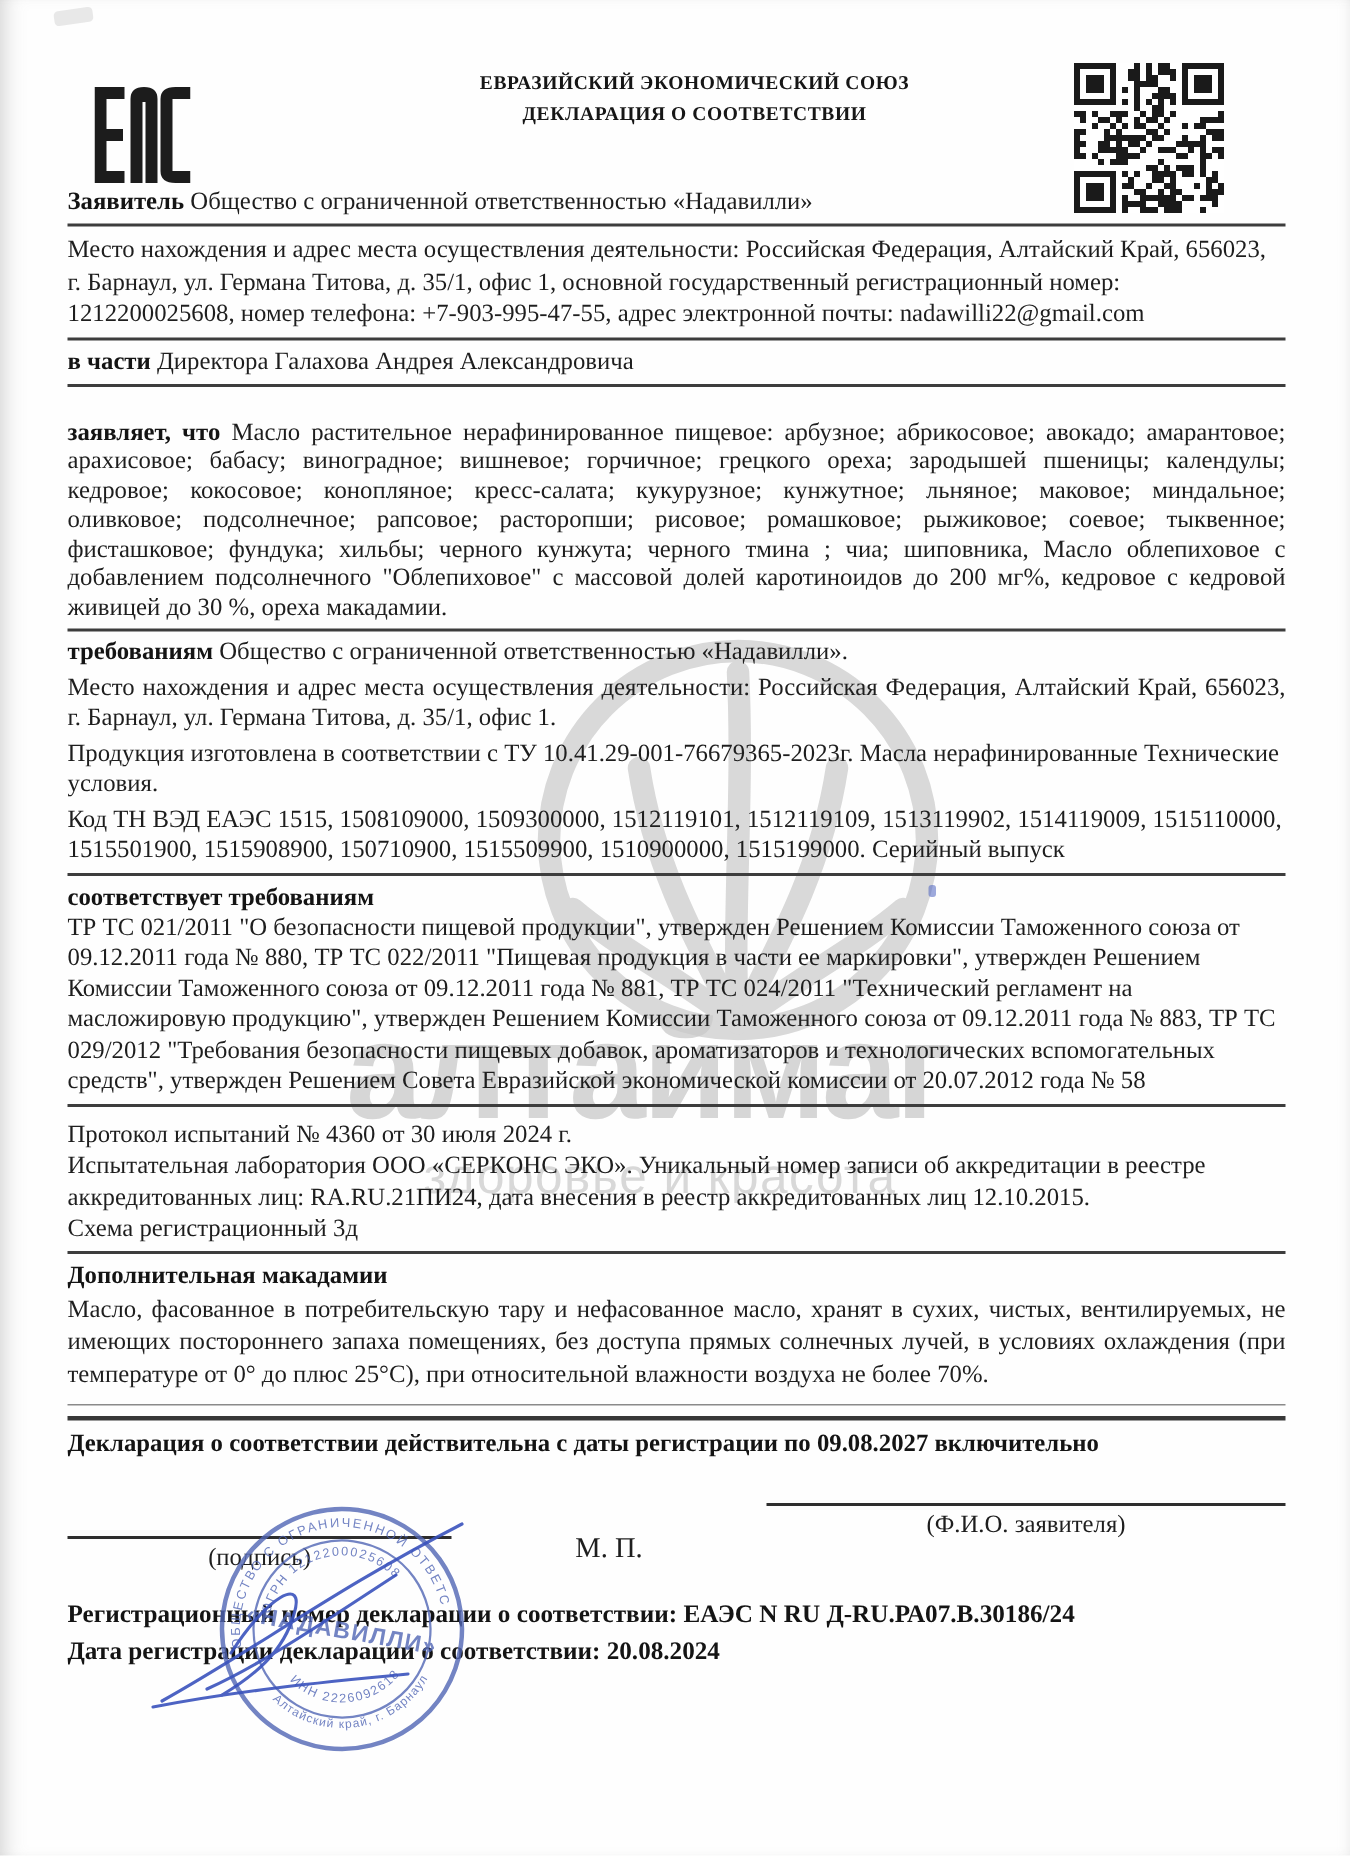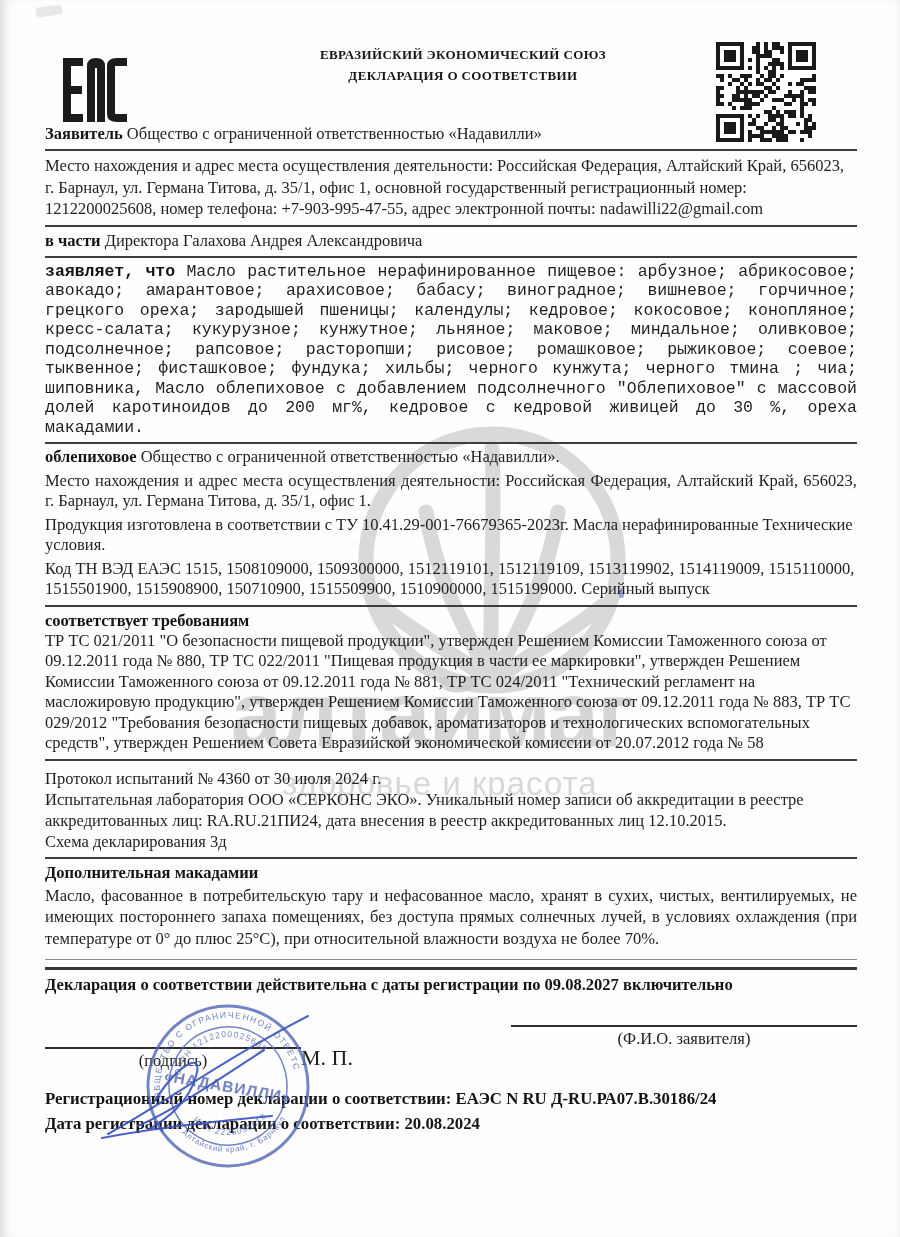--- a/index.html
+++ b/index.html
@@ -21,32 +21,32 @@
   .doc-header{margin:44px 0 0 208px;width:420px;text-align:center;
     font-weight:bold;font-size:13px;line-height:21px;letter-spacing:.4px;color:#161616;}
   .eac{position:absolute;left:63px;top:57px;width:64px;height:66px;}
   .qr{position:absolute;left:716px;top:42px;width:100px;height:100px;display:grid;
     grid-template-columns:repeat(25,1fr);grid-template-rows:repeat(25,1fr);background:#fff;}
   .qr span{display:block;}
   .qr span.b{background:#1a1a1a;}
   .applicant{margin-top:37px;}
   .addr{margin-top:4px;line-height:21.5px;}
   .inface{margin-top:3px;}
-  .declares{margin-top:4px;line-height:19.5px;font-family:Liberation Mono, monospace;}
+  .declares{margin-top:20px;line-height:19.5px;}
   .manuf{margin-top:3px;line-height:20.5px;}
   .compl-label{margin-top:3px;}
   .compl{line-height:20.5px;}
   .basis-label{margin-top:3px;}
   .basis-protocol{margin-top:7px;}
   .addinfo{margin-top:2px;line-height:21.5px;}
   .validity{margin-top:4px;font-weight:bold;color:#141414;font-size:16.5px;line-height:21px;}
   
   .sig-row{display:flex;margin-top:30px;align-items:flex-start;}
   .sig-left{width:256px;}
-  .sig-mp{width:210px;font-size:22px;padding-top:20px;}
+  .sig-mp{width:210px;text-align:center;font-size:19px;padding-top:20px;}
   .sig-right{width:346px;}
   .sig-name{height:22px;text-align:center;font-size:16.5px;}
   .sig-spacer{height:22px;}
   .sig-line{border-top:2px solid #2e2e2e;}
   .sig-caption{text-align:center;font-size:16.5px;padding-top:2px;}
   .reg{margin-top:15px;font-weight:bold;color:#141414;font-size:16.8px;line-height:25px;}
   
   .watermark{position:absolute;z-index:1;left:0;top:0;width:900px;height:1237px;pointer-events:none;}
   .wm-flower{position:absolute;left:352px;top:420px;}
   .wm-brand{position:absolute;left:192px;top:668px;width:480px;text-align:center;
@@ -736,33 +736,33 @@
 
     <p class="row addr">Место нахождения и адрес места осуществления деятельности: Российская Федерация, Алтайский Край, 656023, г. Барнаул, ул. Германа Титова, д. 35/1, офис 1, основной государственный регистрационный номер: 1212200025608, номер телефона: +7-903-995-47-55, адрес электронной почты: nadawilli22@gmail.com</p>
     <div class="hr"></div>
 
     <p class="row inface"><span class="lbl">в части</span> <span>Директора Галахова Андрея Александровича</span></p>
     <div class="hr"></div>
 
     <p class="row declares just"><span class="lbl">заявляет, что</span> <span>Масло растительное нерафинированное пищевое: арбузное; абрикосовое; авокадо; амарантовое; арахисовое; бабасу; виноградное; вишневое; горчичное; грецкого ореха; зародышей пшеницы; календулы; кедровое; кокосовое; конопляное; кресс-салата; кукурузное; кунжутное; льняное; маковое; миндальное; оливковое; подсолнечное; рапсовое; расторопши; рисовое; ромашковое; рыжиковое; соевое; тыквенное; фисташковое; фундука; хильбы; черного кунжута; черного тмина ; чиа; шиповника, Масло облепиховое с добавлением подсолнечного "Облепиховое" с массовой долей каротиноидов до 200 мг%,  кедровое с кедровой живицей до 30 %,  ореха макадамии.</span></p>
     <div class="hr"></div>
 
-    <p class="row manuf"><span class="lbl">облепиховое</span> <span>Общество с ограниченной ответственностью «Надавилли».</span></p>
+    <p class="row manuf"><span class="lbl">требованиям</span> <span>Общество с ограниченной ответственностью «Надавилли».</span></p>
     <p class="row manuf just">Место нахождения и адрес места осуществления деятельности: Российская Федерация, Алтайский Край, 656023, г. Барнаул, ул. Германа Титова, д. 35/1, офис 1.</p>
     <p class="row manuf">Продукция изготовлена в соответствии с ТУ 10.41.29-001-76679365-2023г. Масла нерафинированные Технические условия.</p>
     <p class="row manuf">Код ТН ВЭД ЕАЭС 1515, 1508109000, 1509300000, 1512119101, 1512119109, 1513119902, 1514119009, 1515110000, 1515501900, 1515908900, 150710900, 1515509900, 1510900000, 1515199000. Серийный выпуск</p>
     <div class="hr"></div>
 
     <p class="row compl-label lbl">соответствует требованиям</p>
     <p class="row compl">ТР ТС 021/2011 "О безопасности пищевой продукции", утвержден Решением Комиссии Таможенного союза от 09.12.2011 года № 880, ТР ТС 022/2011 "Пищевая продукция в части ее маркировки", утвержден Решением Комиссии Таможенного союза от 09.12.2011 года № 881, ТР ТС 024/2011 "Технический регламент на масложировую продукцию", утвержден Решением Комиссии Таможенного союза от 09.12.2011 года № 883, ТР ТС 029/2012 "Требования безопасности пищевых добавок,  ароматизаторов и технологических вспомогательных средств", утвержден Решением Совета Евразийской экономической комиссии от 20.07.2012 года № 58</p>
     <div class="hr"></div>
 
     <p class="row basis-protocol">Протокол испытаний № 4360 от 30 июля 2024 г.</p>
     <p class="row">Испытательная лаборатория ООО «СЕРКОНС ЭКО». Уникальный номер записи об аккредитации в реестре аккредитованных лиц: RA.RU.21ПИ24, дата внесения в реестр аккредитованных лиц 12.10.2015.</p>
-    <p class="row">Схема декларирования 3д</p>
+    <p class="row">Схема регистрационный 3д</p>
     <div class="hr"></div>
 
     <p class="row lbl" style="margin-top:3px">Дополнительная макадамии</p>
     <p class="row addinfo just">Масло, фасованное в потребительскую тару и нефасованное масло, хранят в сухих, чистых, вентилируемых, не имеющих постороннего запаха помещениях, без доступа прямых солнечных лучей, в условиях охлаждения (при температуре от 0° до плюс 25°С), при относительной влажности воздуха не более 70%.</p>
     <div class="hr thick"></div>
 
     <p class="validity">Декларация о соответствии действительна с даты регистрации по 09.08.2027 включительно</p>
 
     <div class="sig-row">
       <div class="sig-left">

